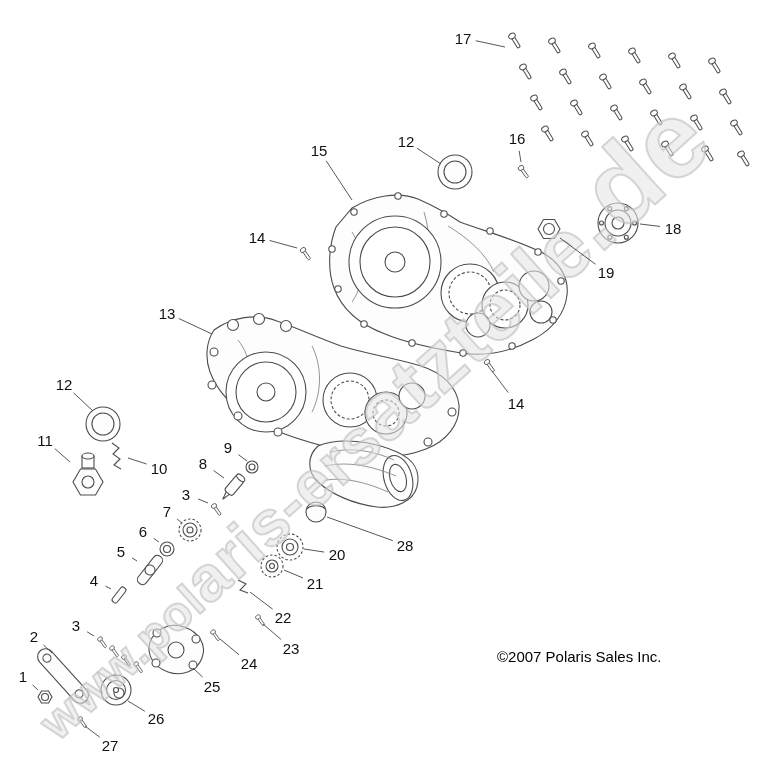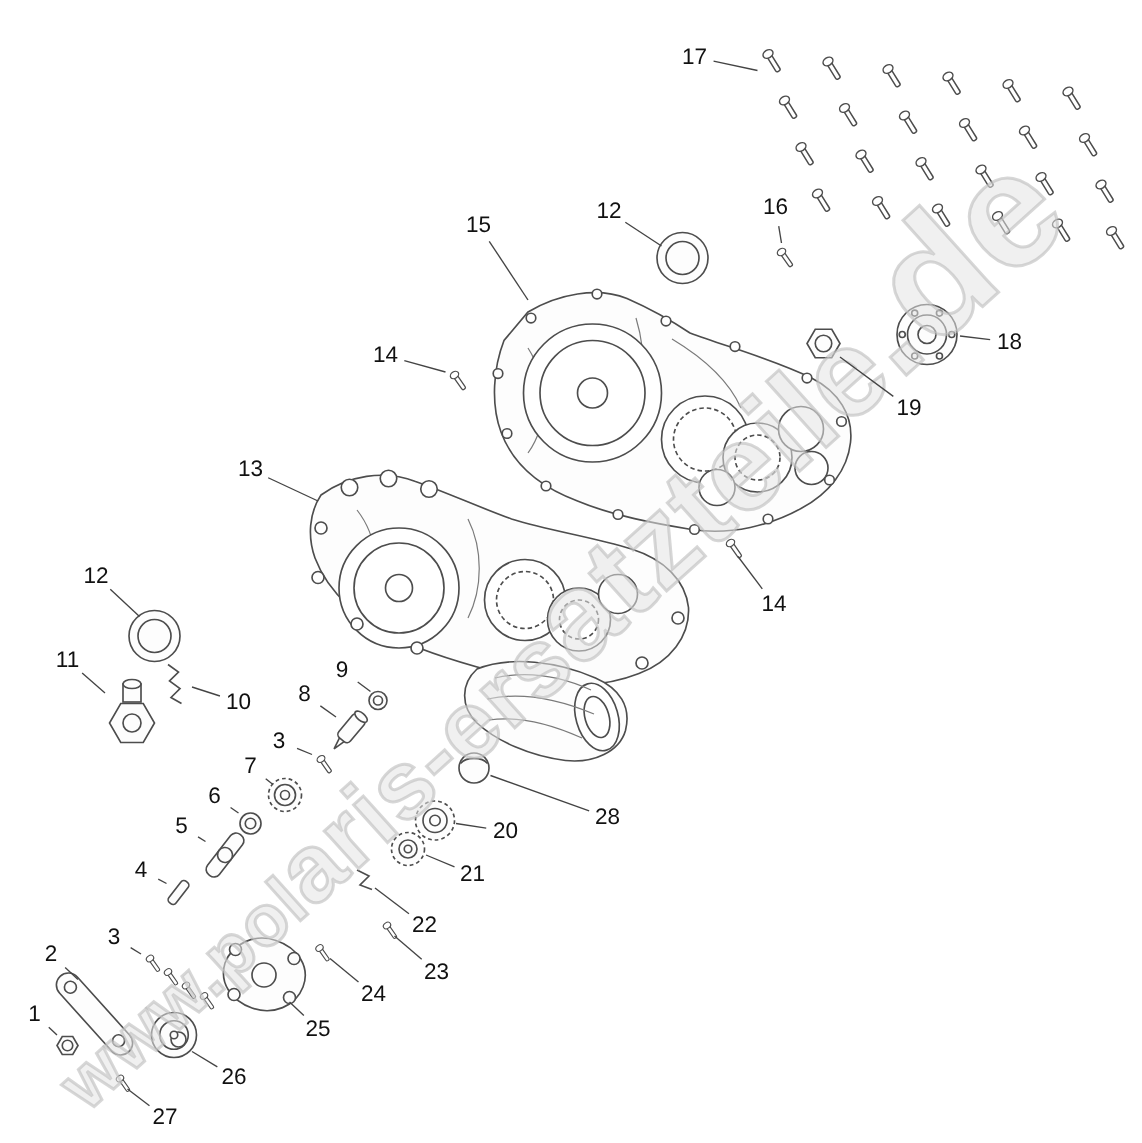--- a/index.html
+++ b/index.html
@@ -305,14 +305,15 @@
         <text x="212" y="686" class="callout">25</text>
         <line x1="144.88776230211752" y1="711.253284254857" x2="128" y2="701" class="leader"></line>
         <text x="156" y="718" class="callout">26</text>
         <line x1="99.64989147639966" y1="737.1339175220637" x2="85" y2="726" class="leader"></line>
         <text x="110" y="745" class="callout">27</text>
         <line x1="508.2" y1="392.6" x2="492" y2="371" class="leader"></line>
         <text x="516" y="403" class="callout">14</text>
       </g>
 </svg>
 
+<div class="copyright">©2007 Polaris Sales Inc.</div>
 
 </div>
 
 </body></html>

